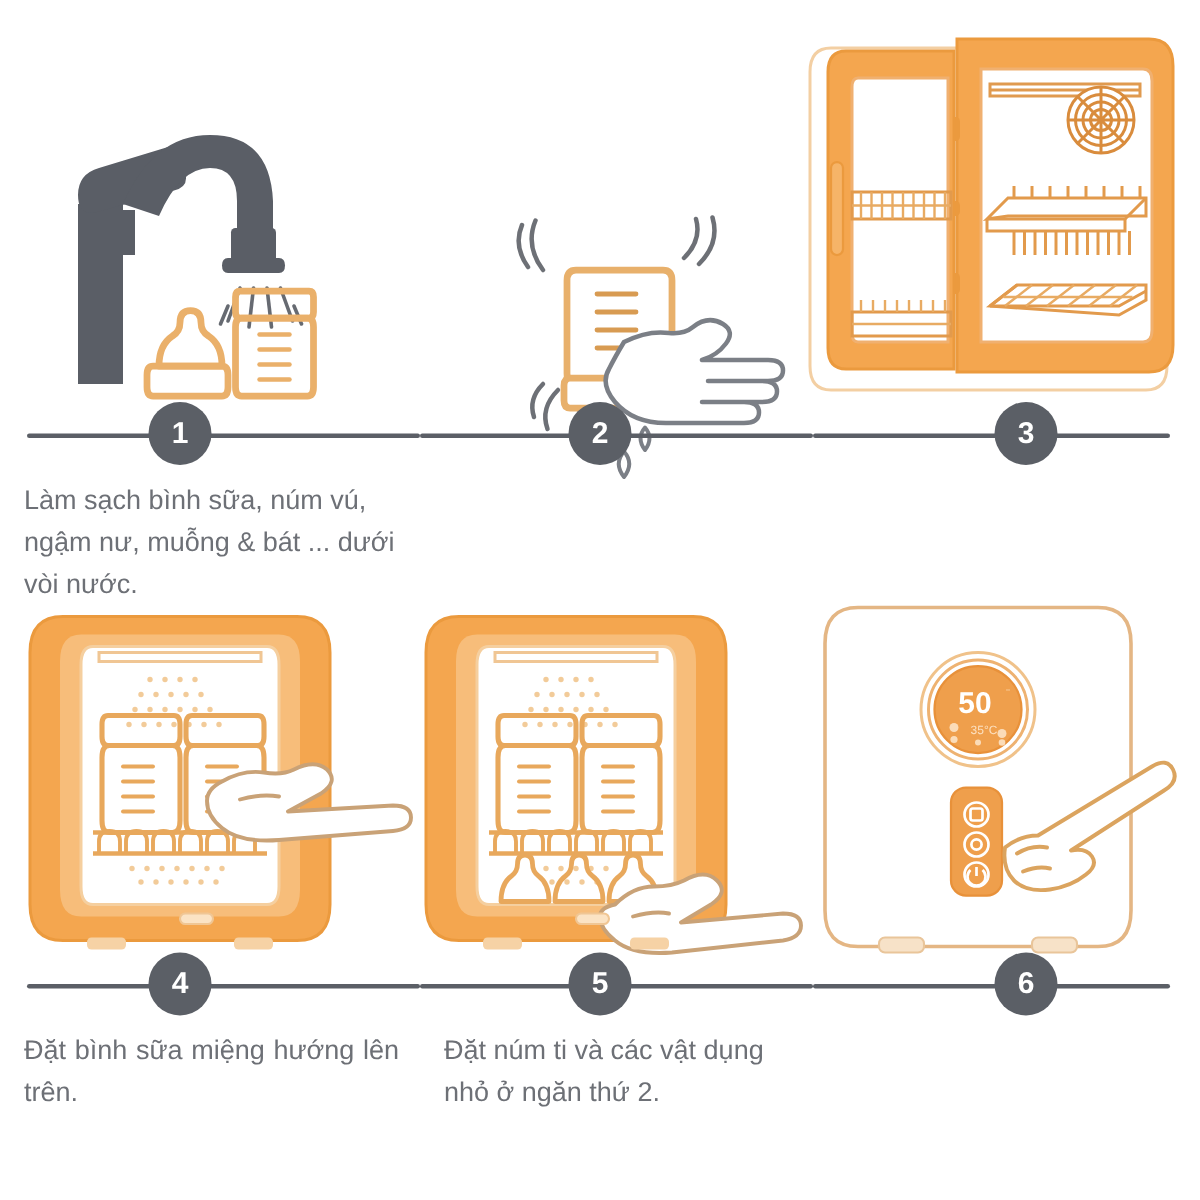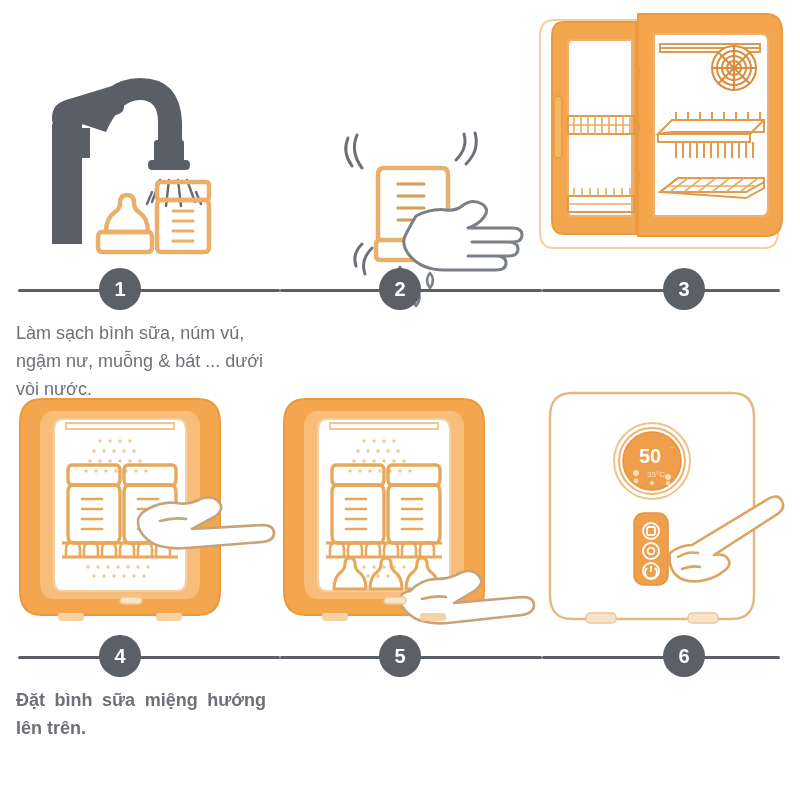--- a/index.html
+++ b/index.html
@@ -37,23 +37,23 @@
   .c1 .numcircle{left:99px;}
   .c2 .numcircle{left:99px;}
   .c3 .numcircle{left:121px;}
 
   .caption{
     color:#6d7076;font-size:18px;line-height:1.55;
     padding-left:16px;padding-right:14px;padding-top:8px;
   }
   .c2 .caption{padding-left:16px;}
   .c3 .caption{padding-left:18px;}
-  .cap-justify{text-align:justify;text-align-last:left;font-weight:bold;}
-
-  .svgwrap{position:absolute;left:0;top:0;width:100%;height:100%;}
+  .cap-justify{text-align:justify;text-align-last:left;}
+
+  .svgwrap{position:absolute;left:0;top:12px;width:100%;height:100%;}
   svg{display:block;width:100%;height:100%;overflow:visible;}
 </style>
 </head>
 <body>
 
 <div class="sheet">
 
   <div class="row row1 r1">
 
     <div class="cell c1">
@@ -481,20 +481,21 @@
               <rect x="140" y="228" width="26" height="8" rx="3"></rect>
             </g>
             <rect x="104" y="212" width="22" height="7" rx="3.5" fill="#fbe3c4" stroke="#f0c694" stroke-width="1.4"></rect>
           </svg>
         </div>
       </div>
       <div class="divider">
         <div class="dline"></div>
         <div class="numcircle">5</div>
       </div>
+      <div class="caption">Đặt núm ti và các vật dụng nhỏ ở ngăn thứ 2.</div>
     </div>
 
     <div class="cell c3">
       <div class="art">
         <div class="svgwrap">
           <svg viewBox="0 0 258 250">
 
             <path d="M30 8 h160 q22 0 22 24 v178 q0 24 -22 24 h-160 q-22 0 -22 -24 v-178 q0 -24 22 -24 z" fill="#ffffff" stroke="#e4b684" stroke-width="2.4"></path>
 
             <g transform="translate(110,76)">

